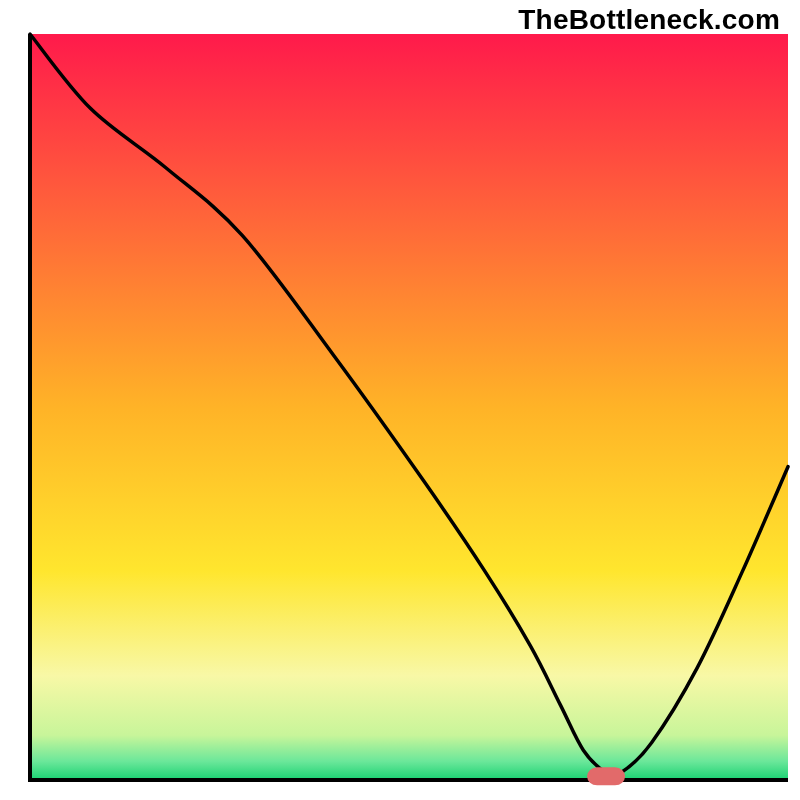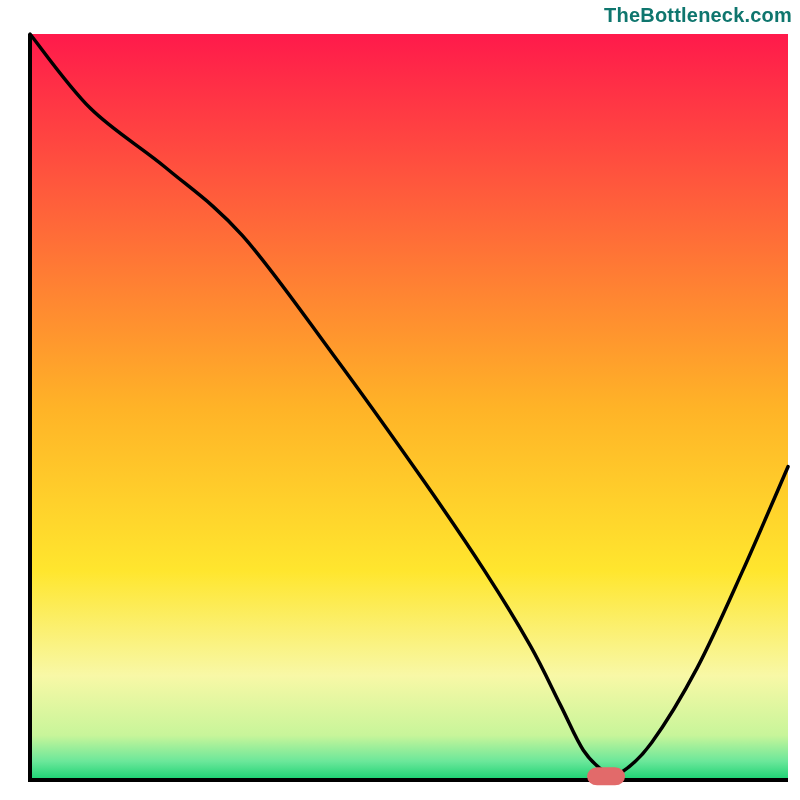--- a/index.html
+++ b/index.html
@@ -11,24 +11,24 @@
     font-family: Arial, Helvetica, sans-serif;
   }
   .chart-wrap {
     position: relative;
     width: 800px;
     height: 800px;
   }
   .watermark {
     position: absolute;
     top: 4px;
-    right: 8px;
-    font-size: 20px;
+    right: 20px;
+    font-size: 28px;
     font-weight: 600;
-    color: #0f766e;
+    color: #000000;
     letter-spacing: 0.2px;
   }
   svg {
     display: block;
   }
 </style>
 </head>
 <body>
 
 <div class="chart-wrap">

